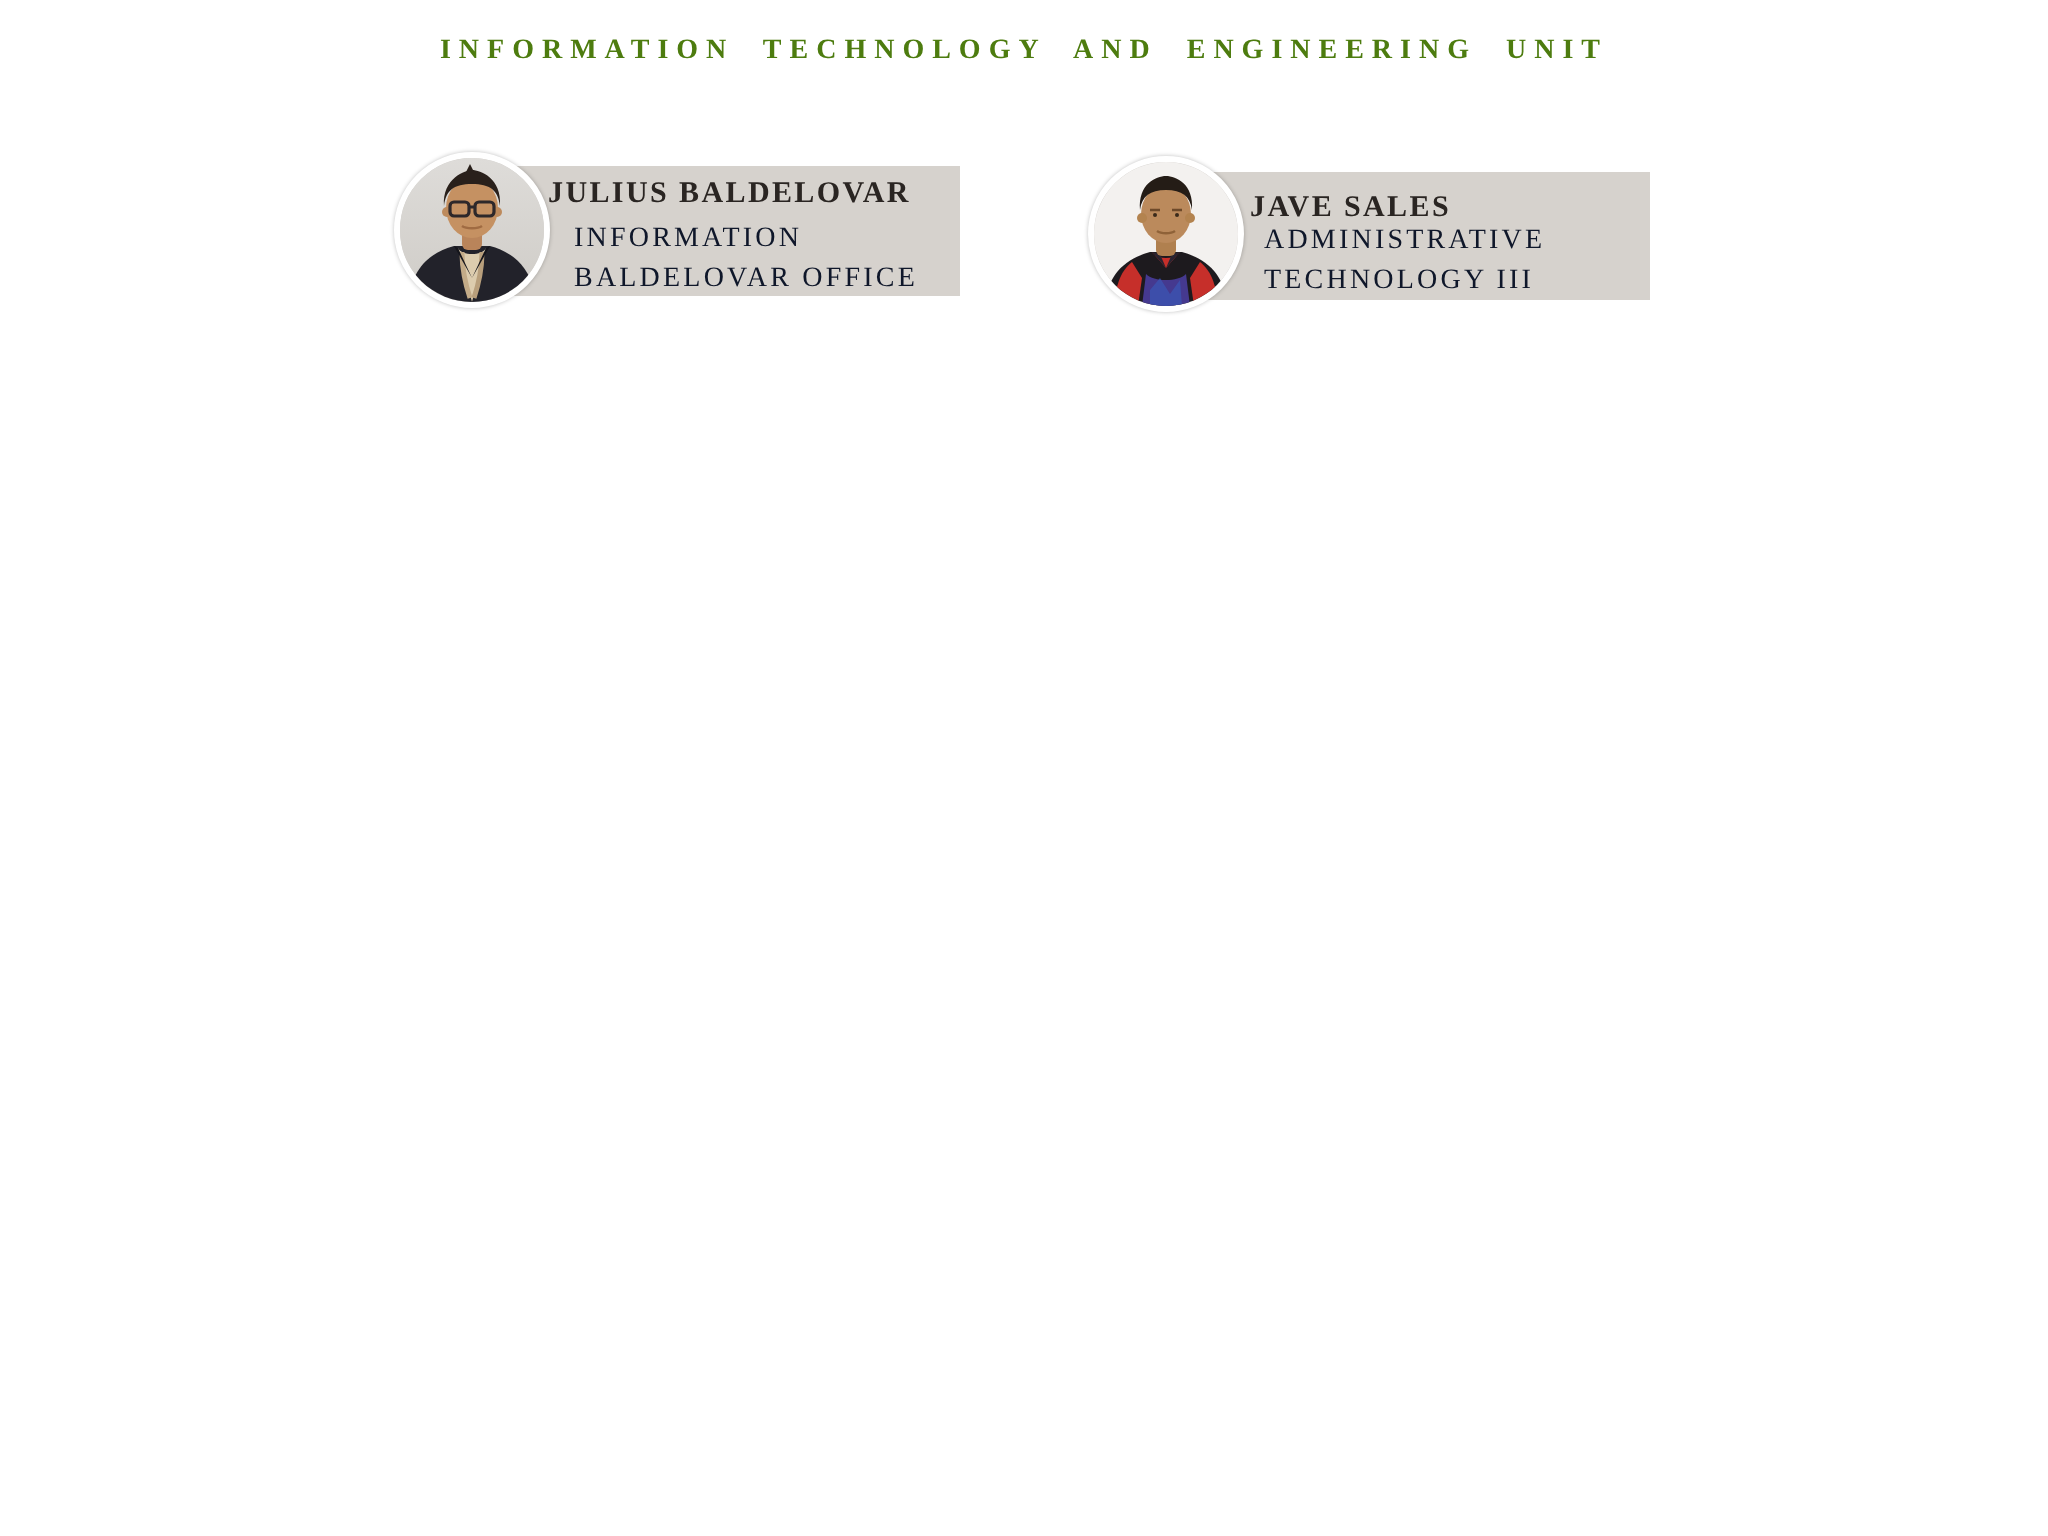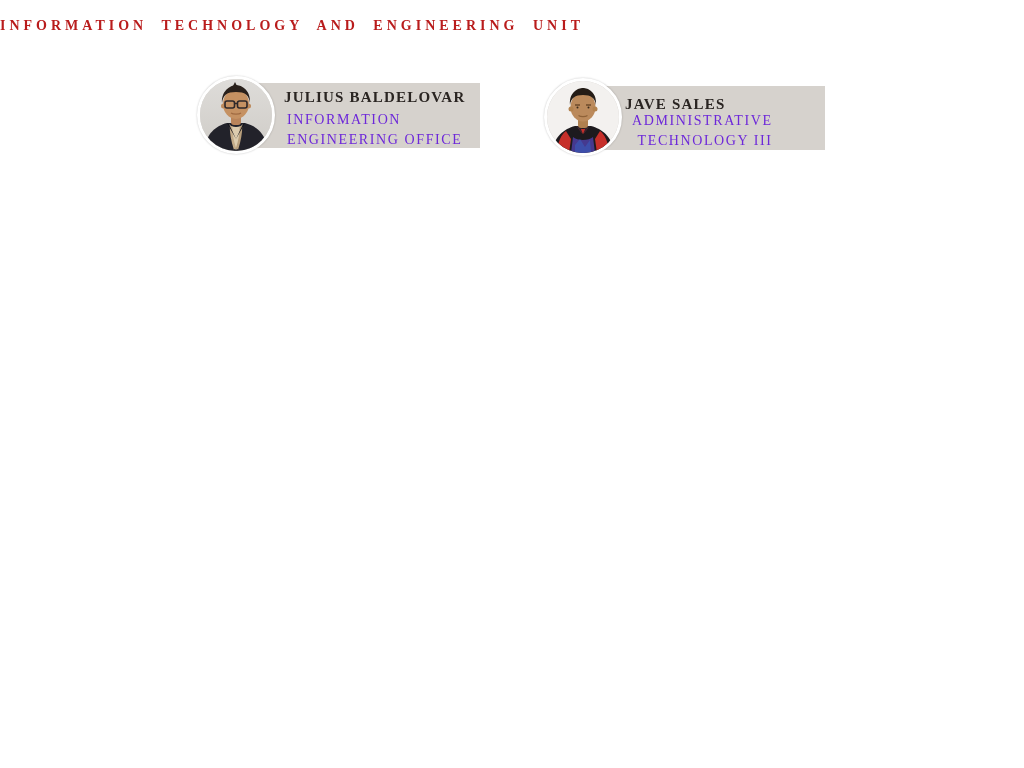--- a/index.html
+++ b/index.html
@@ -12,25 +12,26 @@
     background: #ffffff;
     position: relative;
     overflow: hidden;
     font-family: "Liberation Serif", "DejaVu Serif", serif;
   }
   .page-title {
     position: absolute;
     top: 18px;
     left: 0;
     width: 1024px;
+    text-align: center;
     font-size: 14px;
     font-weight: bold;
     letter-spacing: 4px;
     word-spacing: 7px;
-    color: #b91c1c;
+    color: #4d7c0f;
   }
   .card-bar {
     position: absolute;
     background: #d6d2cd;
   }
   .card-bar.left  { left: 237px; top: 83px; width: 243px; height: 65px; }
   .card-bar.right { left: 584px; top: 86px; width: 241px; height: 64px; }
 
   .photo {
     position: absolute;
@@ -47,33 +48,33 @@
   .photo svg { display: block; width: 72px; height: 72px; }
 
   .staff-name {
     position: absolute;
     font-size: 15px;
     font-weight: bold;
     letter-spacing: 1.2px;
     color: #2a2522;
     white-space: nowrap;
   }
-  .staff-name.left  { left: 284px; top: 89px; }
+  .staff-name.left  { left: 274px; top: 89px; }
   .staff-name.right { left: 625px; top: 96px; }
 
   .staff-role {
     position: absolute;
     font-size: 14px;
     letter-spacing: 1.6px;
     line-height: 20px;
-    color: #6d28d9;
+    color: #0f172a;
     white-space: nowrap;
   }
   .staff-role.left  { left: 287px; top: 110px; }
-  .staff-role.right { left: 632px; top: 111px; text-align: right; }
+  .staff-role.right { left: 632px; top: 111px; }
 </style>
 </head>
 <body>
 
 <div class="page-title">INFORMATION TECHNOLOGY AND ENGINEERING UNIT</div>
 
 <div class="card-bar left"></div>
 <div class="photo left">
   <span>
     <svg viewBox="0 0 72 72" xmlns="http://www.w3.org/2000/svg">
@@ -110,21 +111,21 @@
       <rect x="37.5" y="22" width="9.5" height="7" rx="2" fill="none" stroke="#2e282a" stroke-width="1.6"></rect>
       <line x1="34.5" y1="24.5" x2="37.5" y2="24.5" stroke="#2e282a" stroke-width="1.4"></line>
 
       <path d="M31,34 C33,35.5 39,35.5 41,34" stroke="#a06b42" stroke-width="1.2" fill="none"></path>
     </svg>
   </span>
 </div>
 <div class="staff-name left">JULIUS BALDELOVAR</div>
 <div class="staff-role left">
   <span>INFORMATION</span><br>
-  <span>ENGINEERING OFFICE</span>
+  <span>BALDELOVAR OFFICE</span>
 </div>
 
 <div class="card-bar right"></div>
 <div class="photo right">
   <span>
     <svg viewBox="0 0 72 72" xmlns="http://www.w3.org/2000/svg">
       <rect x="0" y="0" width="72" height="72" fill="#f3f1ef"></rect>
 
       <path d="M5,72 C7,55 17,48 28,45 L44,45 C55,48 65,55 67,72 Z" fill="#1d1a1e"></path>
 

